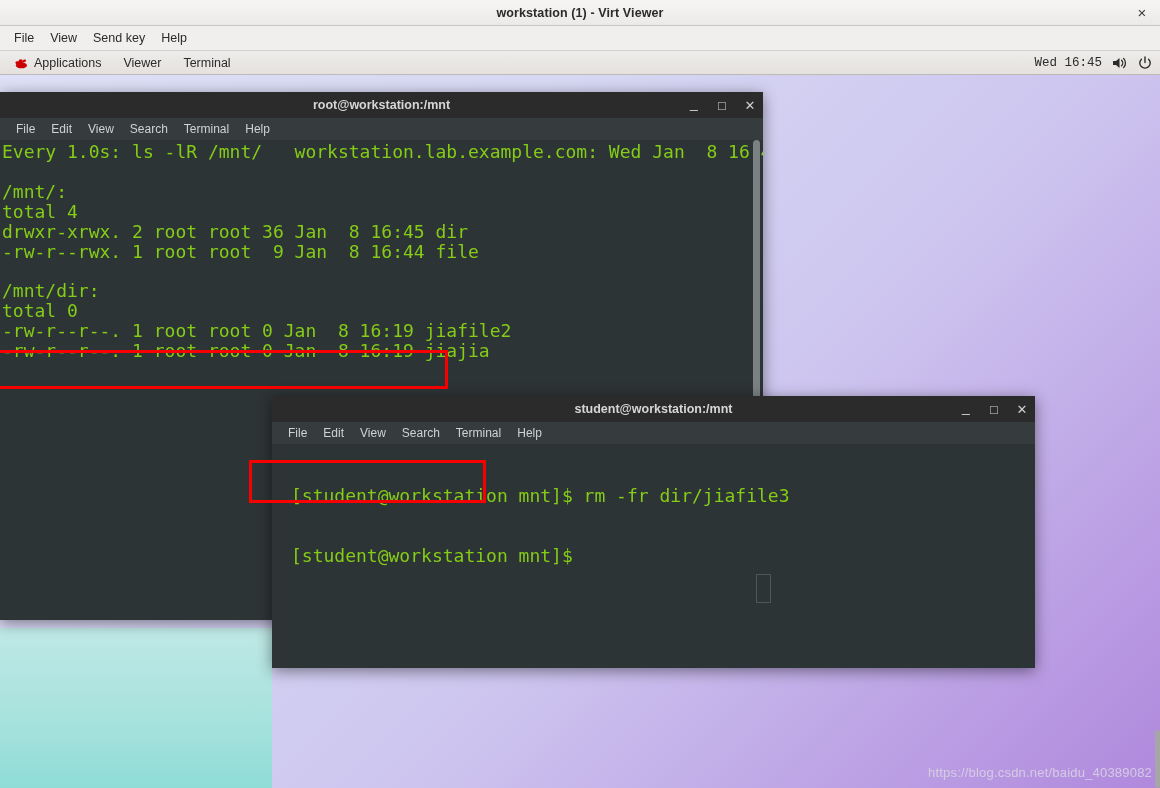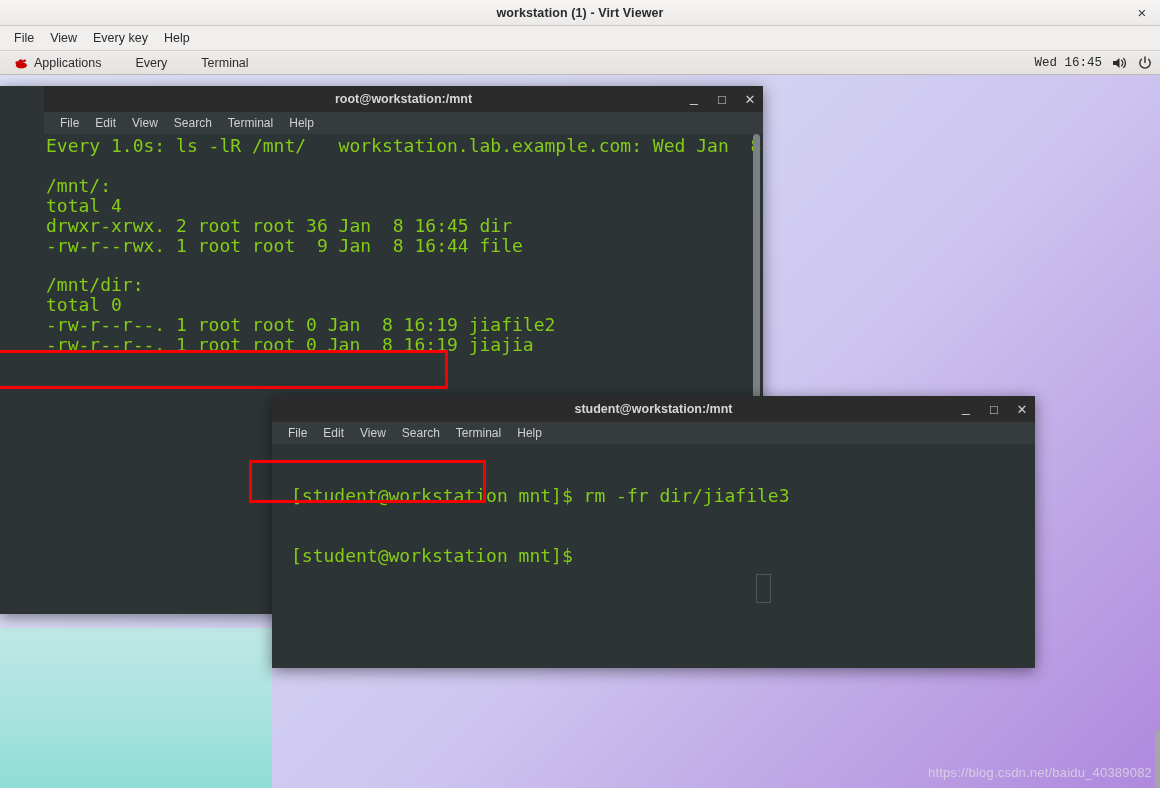--- a/index.html
+++ b/index.html
@@ -50,21 +50,21 @@
   }
 
   
   .gnome-panel {
     position: absolute; left: 0; top: 51px;
     width: 1160px; height: 24px;
     background: linear-gradient(#eeecea, #e4e1de);
     border-bottom: 1px solid #bdb9b5;
     display: flex; align-items: center;
   }
-  .gp-left { display: flex; align-items: center; gap: 16px; padding-left: 5px; }
+  .gp-left { display: flex; align-items: center; gap: 4px; padding-left: 5px; }
   .gp-item {
     font-size: 12.5px; color: #2b2b2b;
     padding: 2px 9px; cursor: pointer; white-space: nowrap;
   }
   .redhat-icon { display: block; }
   .gp-right {
     margin-left: auto; display: flex; align-items: center;
     gap: 10px; padding-right: 8px; font-family: Liberation Mono, monospace;
   }
   .gp-clock { font-size: 12.5px; color: #2b2b2b; cursor: pointer; }
@@ -171,35 +171,35 @@
 <div id="app">
 
   <div class="vv-titlebar">
     <span class="vv-title">workstation (1) - Virt Viewer</span>
     <span class="vv-close">×</span>
   </div>
 
   <div class="vv-menubar">
     <span class="vv-menu-item">File</span>
     <span class="vv-menu-item">View</span>
-    <span class="vv-menu-item">Every key</span>
+    <span class="vv-menu-item">Send key</span>
     <span class="vv-menu-item">Help</span>
   </div>
 
   <div class="gnome-panel">
     <div class="gp-left">
       <span class="gp-item" style="display:flex;align-items:center;gap:6px;">
         <svg class="redhat-icon" width="14" height="12" viewBox="0 0 14 12">
           <ellipse cx="7.4" cy="8.4" rx="5.6" ry="2.9" fill="#cc0000"></ellipse>
           <path d="M2.6 7.2c-.9-.6-1.6-1.4-1-2.3.5-.8 1.8-.6 2.6-.2.2-1.2 1.3-2.4 2.6-2.4 1.3 0 1.9.9 2.1 1.9.2-.5.9-1.1 1.6-.8.6.3.5 1.2.1 1.8-1.2-.3-2.6 1-3.9 1.4-1.3.4-2.7.9-4.1.6z" fill="#cc0000"></path>
           <ellipse cx="10.6" cy="3.7" rx="1.5" ry="1.1" fill="#cc0000"></ellipse>
         </svg>
         <span>Applications</span>
       </span>
-      <span class="gp-item">Every</span>
+      <span class="gp-item">Viewer</span>
       <span class="gp-item">Terminal</span>
     </div>
     <div class="gp-right">
       <span class="gp-clock">Wed 16:45</span>
       <span class="gp-ico">
         <svg width="16" height="14" viewBox="0 0 16 14">
           <path d="M1 5h3l3.5-3v10L4 9H1z" fill="#2b2b2b"></path>
           <path d="M9.6 4.2a4 4 0 010 5.6" stroke="#2b2b2b" stroke-width="1.3" fill="none" stroke-linecap="round"></path>
           <path d="M11.6 2.4a6.6 6.6 0 010 9.2" stroke="#2b2b2b" stroke-width="1.3" fill="none" stroke-linecap="round"></path>
         </svg>
@@ -218,21 +218,21 @@
     <div class="wall-teal"></div>
 
     <svg class="wall-art" width="130" height="230" viewBox="0 0 130 230">
       <polygon points="12,40 70,10 120,45 55,70" fill="#444a4c" opacity=".55"></polygon>
       <polygon points="12,40 55,70 48,190 10,45" fill="#20262a" opacity=".6"></polygon>
       <polygon points="55,70 120,45 95,95 48,190" fill="#30363a" opacity=".5"></polygon>
       <polygon points="70,48 120,45 95,95 62,78" fill="#1d2226" opacity=".75"></polygon>
       <polygon points="48,120 72,105 70,230 40,230" fill="#3a3a22" opacity=".55"></polygon>
     </svg>
 
-    <div class="term" style="left:0px; top:11px; width:763px; height:528px;padding-left:44px;">
+    <div class="term" style="left:0px; top:17px; width:763px; height:528px;">
       <div class="term-title">
         <span class="term-title-text">root@workstation:/mnt</span>
         <div class="term-btns">
           <span class="term-btn min">_</span>
           <span class="term-btn">□</span>
           <span class="term-btn">✕</span>
         </div>
       </div>
       <div class="term-menubar">
         <span class="term-menu">File</span>

